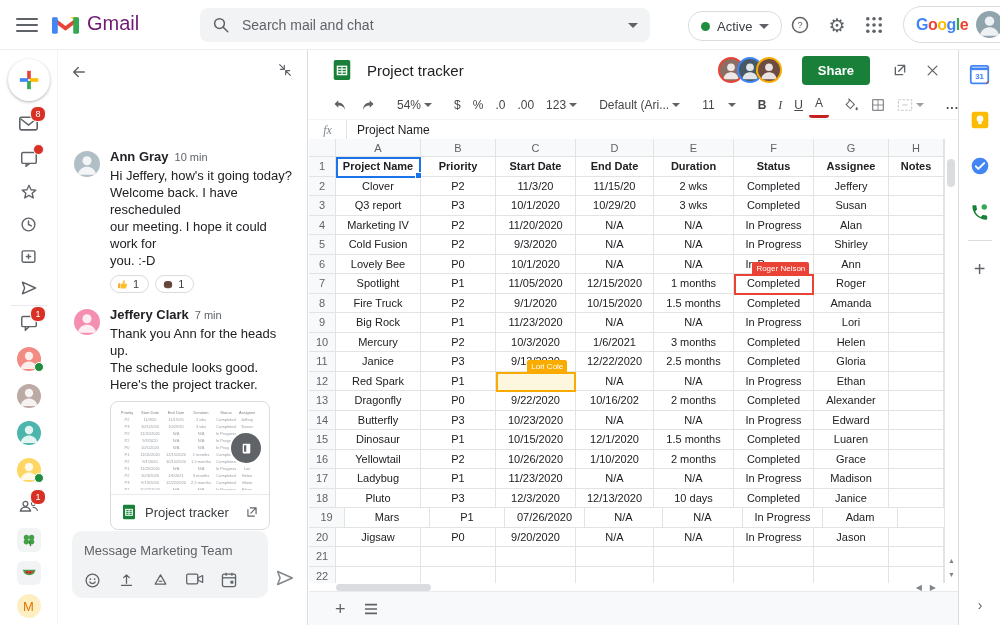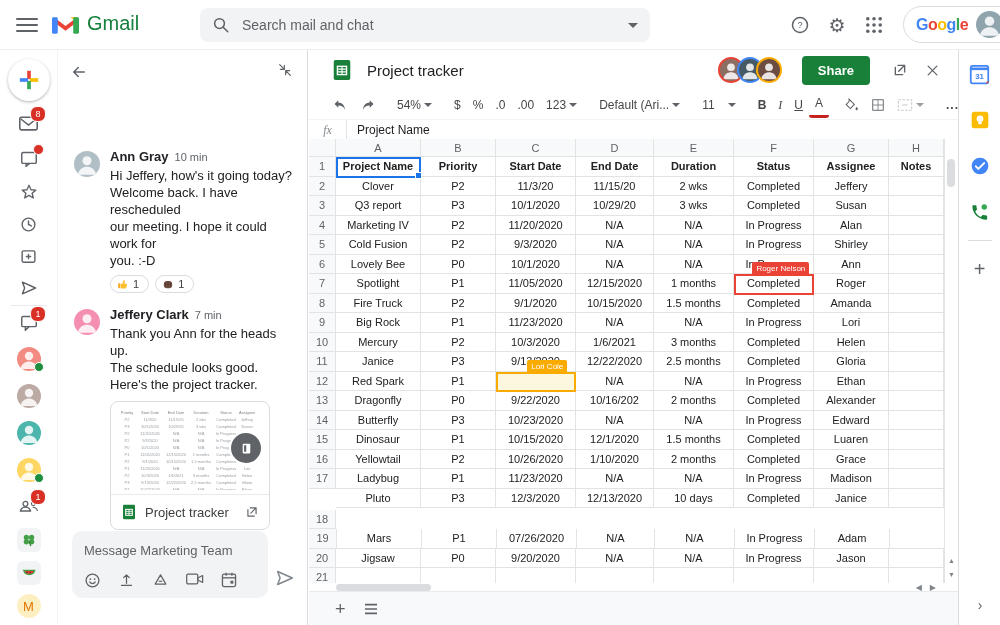--- a/index.html
+++ b/index.html
@@ -4,21 +4,21 @@
 <style>
   html,body{margin:0;padding:0;background:#e9e9e9;}
   .app{position:relative;width:1000px;height:625px;background:#fff;overflow:hidden;
        font-family:"Liberation Sans",sans-serif;color:#202124;}
   svg{display:block;}
   
   .topbar{position:absolute;left:0;top:0;width:1000px;height:49px;background:#fff;border-bottom:1px solid #eceff1;z-index:30;}
   .hamburger{position:absolute;left:16px;top:14px;width:22px;height:20px;cursor:pointer;}
   .hamburger i{display:block;height:2px;background:#5f6368;margin:4px 0;border-radius:1px;}
   .gmail-logo{position:absolute;left:52px;top:12px;display:flex;align-items:center;gap:8px;}
-  .gmail-word{font-size:20px;color:#15803d;}
+  .gmail-word{font-size:20px;color:#701a75;}
   .searchbox{position:absolute;left:200px;top:8px;width:450px;height:34px;background:#f1f3f4;border-radius:8px;display:flex;align-items:center;padding:0 12px;box-sizing:border-box;}
   .searchbox input{flex:1;border:0;background:transparent;outline:none;font-size:14px;color:#202124;margin-left:10px;font-family:"Liberation Sans",sans-serif;}
   .searchbox input::placeholder{color:#5f6368;}
   .caret{width:0;height:0;border-left:5px solid transparent;border-right:5px solid transparent;border-top:5px solid #5f6368;}
   .active-pill{position:absolute;left:688px;top:11px;height:28px;border:1px solid #dadce0;border-radius:14px;display:flex;align-items:center;gap:7px;padding:0 12px;cursor:pointer;background:#fff;}
   .active-dot{width:9px;height:9px;border-radius:50%;background:#1e8e3e;}
   .active-label{font-size:13px;color:#3c4043;}
   .tb-icon{position:absolute;top:13px;width:24px;height:24px;color:#5f6368;display:flex;align-items:center;justify-content:center;cursor:pointer;}
   .gear-glyph{font-size:19px;line-height:1;}
   .account-chip{position:absolute;left:903px;top:6px;width:102px;height:37px;border:1px solid #dadce0;border-radius:19px 0 0 19px;display:flex;align-items:center;gap:8px;padding-left:12px;box-sizing:border-box;cursor:pointer;background:#fff;}
@@ -138,20 +138,25 @@
       <span class="gmail-word">Gmail</span>
     </div>
     <div class="searchbox">
       <svg width="18" height="18" viewBox="0 0 24 24">
           <circle cx="10" cy="10" r="6.5" fill="none" stroke="#5f6368" stroke-width="2"></circle>
           <line x1="15" y1="15" x2="21" y2="21" stroke="#5f6368" stroke-width="2" stroke-linecap="round"></line>
         </svg>
       <input type="text" placeholder="Search mail and chat" style="">
       <span class="caret"></span>
     </div>
+    <div class="active-pill">
+      <span class="active-dot"></span>
+      <span class="active-label">Active</span>
+      <span class="caret"></span>
+    </div>
     <div class="tb-icon" style="left:788px;">
       <svg width="20" height="20" viewBox="0 0 24 24">
           <circle cx="12" cy="12" r="9" fill="none" stroke="#5f6368" stroke-width="1.8"></circle>
           <text x="12" y="16" text-anchor="middle" font-size="11" fill="#5f6368" font-family="Liberation Sans,sans-serif">?</text>
         </svg>
     </div>
     <div class="tb-icon" style="left:825px;">
         <span class="gear-glyph">⚙</span>
       </div>
     <div class="tb-icon" style="left:862px;">
@@ -842,32 +847,32 @@
           <div class="gcell " style="width: 85px; height: 19.5px;">Ladybug</div>
           <div class="gcell " style="width: 75px; height: 19.5px;">P1</div>
           <div class="gcell " style="width: 80px; height: 19.5px;">11/23/2020</div>
           <div class="gcell " style="width: 78px; height: 19.5px;">N/A</div>
           <div class="gcell " style="width: 80px; height: 19.5px;">N/A</div>
           <div class="gcell " style="width: 80px; height: 19.5px;">In Progress</div>
           <div class="gcell " style="width: 75px; height: 19.5px;">Madison</div>
           <div class="gcell " style="width: 55px; height: 19.5px;"></div>
         </div>
         <div class="grow">
-          <div class="gcell rowhdr" style="width: 27px; height: 19.5px; margin-top: 21px;">18</div>
+          <div class="gcell rowhdr" style="width: 27px; height: 19.5px;">18</div>
           <div class="gcell " style="width: 85px; height: 19.5px;">Pluto</div>
           <div class="gcell " style="width: 75px; height: 19.5px;">P3</div>
           <div class="gcell " style="width: 80px; height: 19.5px;">12/3/2020</div>
           <div class="gcell " style="width: 78px; height: 19.5px;">12/13/2020</div>
           <div class="gcell " style="width: 80px; height: 19.5px;">10 days</div>
           <div class="gcell " style="width: 80px; height: 19.5px;">Completed</div>
           <div class="gcell " style="width: 75px; height: 19.5px;">Janice</div>
           <div class="gcell " style="width: 55px; height: 19.5px;"></div>
         </div>
         <div class="grow">
-          <div class="gcell rowhdr" style="width: 28px; height: 19.5px;">19</div>
+          <div class="gcell rowhdr" style="width: 36px; height: 19.5px;">19</div>
           <div class="gcell " style="width: 85px; height: 19.5px;">Mars</div>
           <div class="gcell " style="width: 75px; height: 19.5px;">P1</div>
           <div class="gcell " style="width: 80px; height: 19.5px;">07/26/2020</div>
           <div class="gcell " style="width: 78px; height: 19.5px;">N/A</div>
           <div class="gcell " style="width: 80px; height: 19.5px;">N/A</div>
           <div class="gcell " style="width: 80px; height: 19.5px;">In Progress</div>
           <div class="gcell " style="width: 75px; height: 19.5px;">Adam</div>
           <div class="gcell " style="width: 55px; height: 19.5px;"></div>
         </div>
         <div class="grow">

